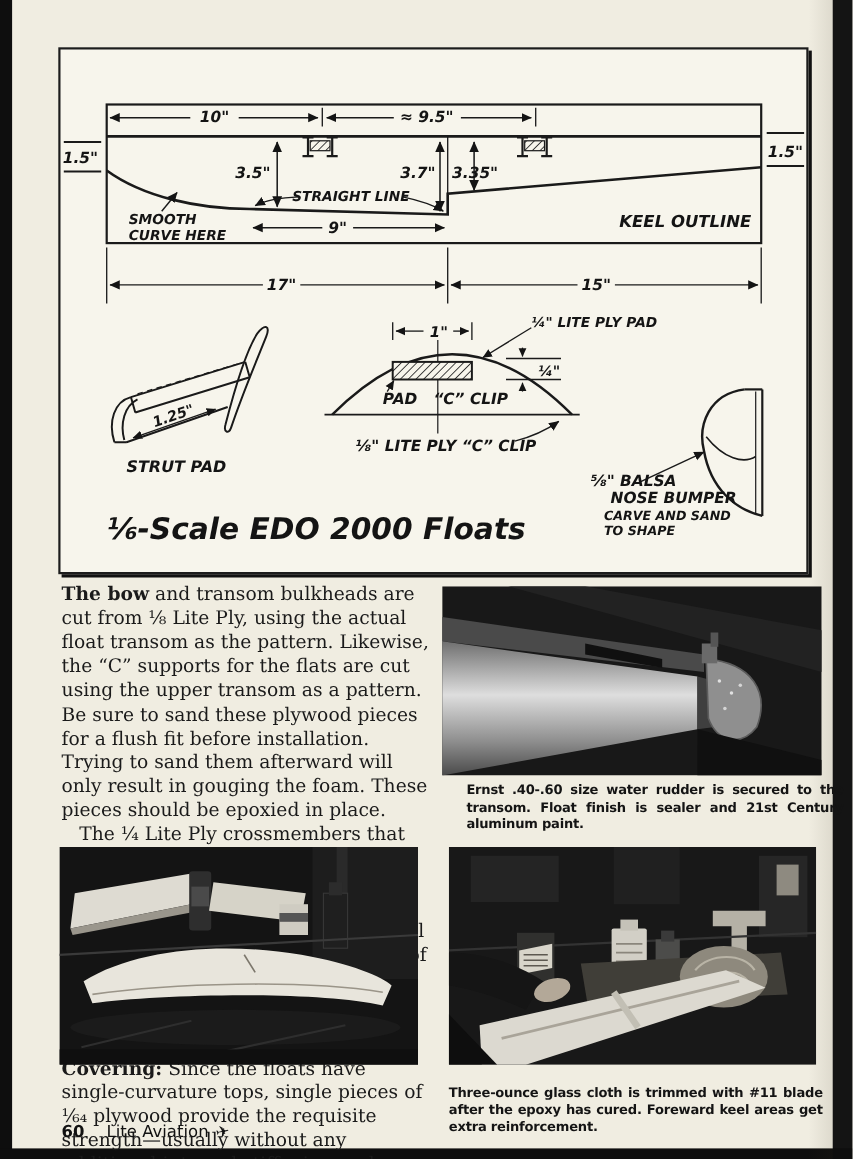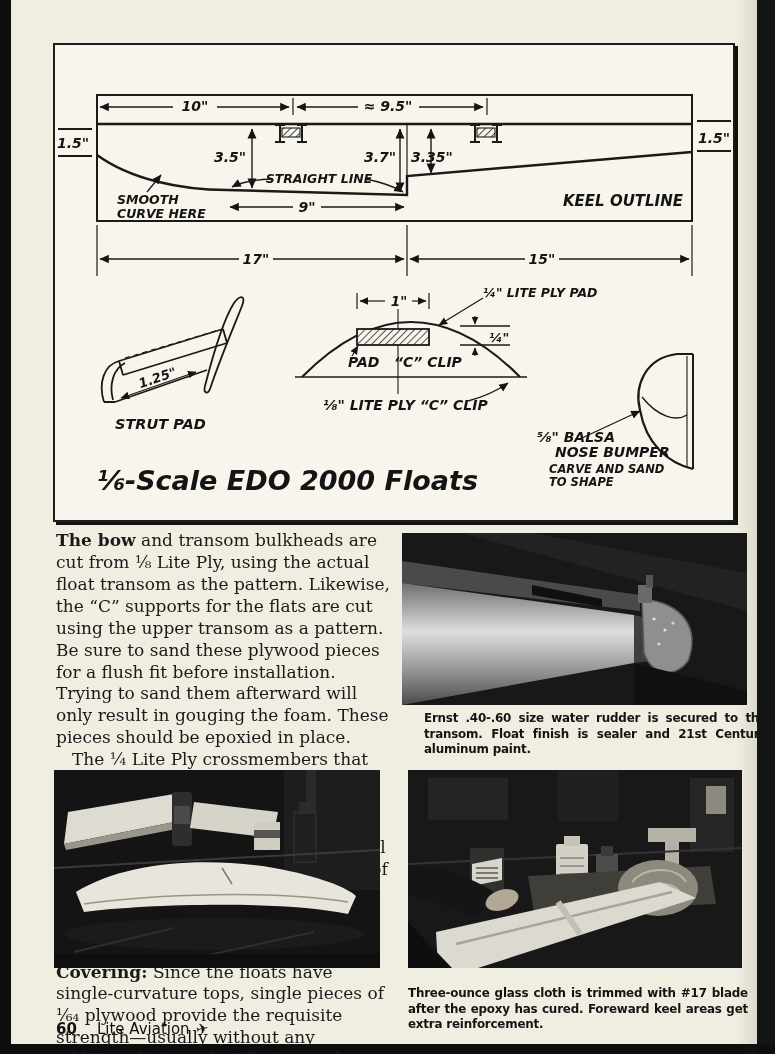--- a/index.html
+++ b/index.html
@@ -238,19 +238,19 @@
     <polygon points="120,106 302,96 308,134 126,142" fill="#403e38"></polygon>
     <ellipse cx="250" cy="118" rx="40" ry="28" fill="#8e897d"></ellipse>
     <path d="M224,112 C238,96 268,96 278,112 M232,126 C244,112 262,110 272,122" stroke="#b9b4a6" stroke-width="2" fill="none"></path>
     <polygon points="28,162 252,112 288,128 70,198 30,198" fill="#dcd9d0"></polygon>
     <path d="M48,174 L264,122" stroke="#a9a499" stroke-width="2.5"></path>
     <path d="M150,132 L172,164" stroke="#c2bfb4" stroke-width="6"></path>
     <path d="M0,96 C30,96 62,106 86,122 L70,148 C40,134 14,128 0,126 Z" fill="#151515"></path>
     <ellipse cx="94" cy="130" rx="17" ry="10" fill="#b3a898" transform="rotate(-18 94 130)"></ellipse>
     <polygon points="0,152 44,198 0,198" fill="#0e0e0e"></polygon>
   </svg>
-  <div class="caption" style="left:408px;top:986px;width:340px">Three-ounce glass cloth is trimmed with #17 blade after the epoxy has cured. Foreward keel areas get extra reinforcement.</div>
+  <div class="caption" style="left:408px;top:986px;width:340px">Three-ounce glass cloth is trimmed with #11 blade after the epoxy has cured. Foreward keel areas get extra reinforcement.</div>
 
   <div class="footer">
     <span class="num">60</span><span>Lite Aviation</span><span class="plane">✈</span>
   </div>
 
 </div>
 
 </body></html>

